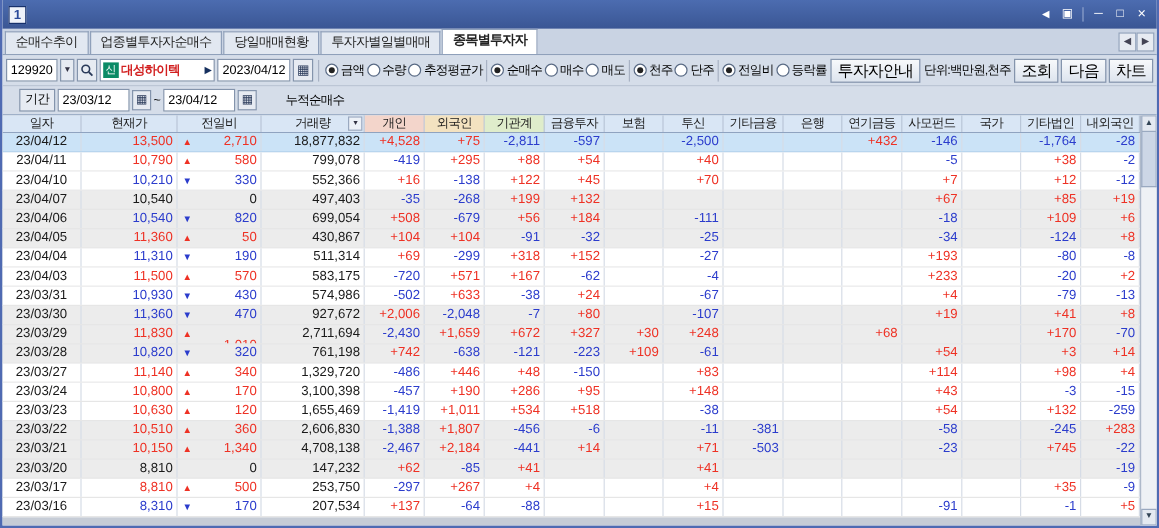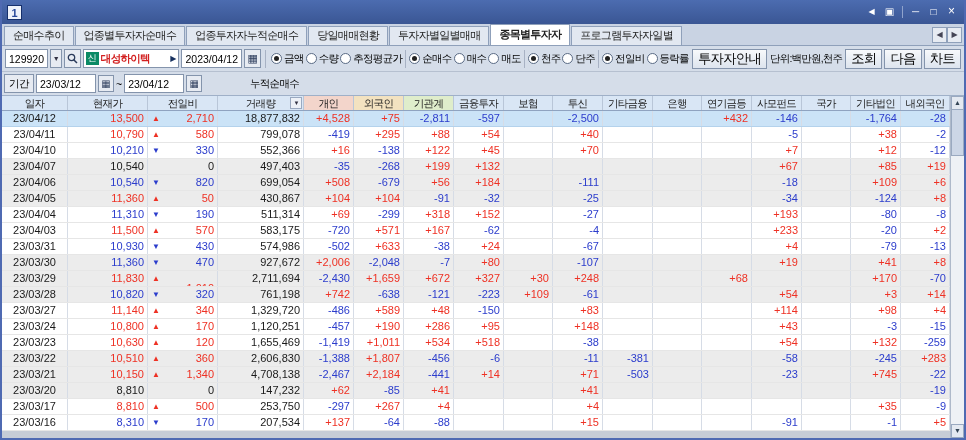--- a/index.html
+++ b/index.html
@@ -31,21 +31,21 @@
 .stock-arrow{color:#16305e;font-size:8px;flex:0 0 auto}
 .date-input{width:70px;padding:0 3px}
 .sep{width:1px;height:18px;background:#a8b2c4;margin:0 2px;flex:0 0 1px}
 .radio{display:flex;align-items:center;gap:2px;margin:0 1px;letter-spacing:-0.7px}
 .rdot{width:11px;height:11px;border-radius:50%;border:1px solid #5a6b85;background:#fff;position:relative;flex:0 0 11px}
 .rdot.on::after{content:"";position:absolute;left:2px;top:2px;width:5px;height:5px;border-radius:50%;background:#222}
 .btn{height:20px;border:1px solid #8494ac;background:linear-gradient(#f7f9fb,#dde4ee);padding:0 5px;line-height:18px;letter-spacing:-0.7px}
 .unit-label{letter-spacing:-0.8px;margin:0 1px}
 
 .period{height:24px;flex:0 0 24px;display:flex;align-items:stretch;background:#d5dde9;border-bottom:1px solid #9fb0c8;font-size:10.5px}
-.period-left{width:302px;flex:0 0 302px;display:flex;align-items:center;gap:2px;padding:0 2px;overflow:hidden}
+.period-left{width:302px;flex:0 0 302px;display:flex;align-items:center;gap:2px;padding:0 14px;overflow:hidden}
 .period-label{border:1px solid #8494ac;background:#e7ebf2;height:19px;line-height:17px;padding:0 4px;letter-spacing:-0.5px}
 .sum-label{margin-left:auto;margin-right:3px;letter-spacing:-0.7px}
 .totals{display:flex;flex:1}
 .total-cell{border-left:1px solid #c0c9d6;background:#f2f4f8;font-size:11px;line-height:22px;text-align:right;padding-right:3px;overflow:hidden}
 .total-spacer{flex:1;background:#d5dde9;border-left:1px solid #c0c9d6}
 
 .content{flex:1;display:flex;background:#c6ccd6;overflow:hidden}
 .grid{width:948px;flex:0 0 948px;display:flex;flex-direction:column}
 .thead{display:flex;height:15px;flex:0 0 15px;background:#d9e6f5;border-bottom:1px solid #8fa3c0;font-size:10.5px}
 .th{border-right:1px solid #b9c6d8;text-align:center;line-height:14px;letter-spacing:-0.7px;overflow:hidden;position:relative;color:#1a1a1a}
@@ -78,25 +78,23 @@
       <div class="win-btn">─</div>
       <div class="win-btn">□</div>
       <div class="win-btn" style="font-size:12px">×</div>
     </div>
   </div>
 
   <div class="tabbar">
     <div style="display:flex;align-items:flex-end">
         <div class="tab">순매수추이</div>
         <div class="tab">업종별투자자순매수</div>
-        <div class="tab">업종투자자누적순매수</div>
         <div class="tab">당일매매현황</div>
         <div class="tab">투자자별일별매매</div>
         <div class="tab active">종목별투자자</div>
-        <div class="tab">프로그램투자자일별</div>
       </div>
     <div class="tab-arrows">
       <div class="tab-arrow">◀</div>
       <div class="tab-arrow">▶</div>
     </div>
   </div>
 
   <div class="toolbar">
     <div class="field code-input">129920</div>
     <div class="combo-btn">▼</div>
@@ -468,41 +466,41 @@
           </div>
           <div class="tr w">
             <div class="td center" style="width: 66px;">23/03/27</div>
             <div class="td" style="width: 80px; color: rgb(238, 49, 36);">11,140</div>
             <div class="td change-cell" style="width: 70px;">
               <span class="arrow" style="color: rgb(238, 49, 36);">▲</span>
               <span style="color: rgb(238, 49, 36);">340</span>
             </div>
             <div class="td" style="width: 86px;">1,329,720</div>
             <div class="td" style="width: 50px; color: rgb(43, 60, 204);">-486</div>
-            <div class="td" style="width: 50px; color: rgb(238, 49, 36);">+589</div>
+            <div class="td" style="width: 50px; color: rgb(238, 49, 36);">+446</div>
             <div class="td" style="width: 50px; color: rgb(238, 49, 36);">+48</div>
             <div class="td" style="width: 50px; color: rgb(43, 60, 204);">-150</div>
             <div class="td" style="width: 49px;"></div>
             <div class="td" style="width: 50px; color: rgb(238, 49, 36);">+83</div>
             <div class="td" style="width: 50px;"></div>
             <div class="td" style="width: 49px;"></div>
             <div class="td" style="width: 50px;"></div>
             <div class="td" style="width: 50px; color: rgb(238, 49, 36);">+114</div>
             <div class="td" style="width: 49px;"></div>
             <div class="td" style="width: 50px; color: rgb(238, 49, 36);">+98</div>
             <div class="td" style="width: 49px; color: rgb(238, 49, 36);">+4</div>
           </div>
           <div class="tr w">
             <div class="td center" style="width: 66px;">23/03/24</div>
             <div class="td" style="width: 80px; color: rgb(238, 49, 36);">10,800</div>
             <div class="td change-cell" style="width: 70px;">
               <span class="arrow" style="color: rgb(238, 49, 36);">▲</span>
               <span style="color: rgb(238, 49, 36);">170</span>
             </div>
-            <div class="td" style="width: 86px;">1,120,251</div>
+            <div class="td" style="width: 86px;">3,100,398</div>
             <div class="td" style="width: 50px; color: rgb(43, 60, 204);">-457</div>
             <div class="td" style="width: 50px; color: rgb(238, 49, 36);">+190</div>
             <div class="td" style="width: 50px; color: rgb(238, 49, 36);">+286</div>
             <div class="td" style="width: 50px; color: rgb(238, 49, 36);">+95</div>
             <div class="td" style="width: 49px;"></div>
             <div class="td" style="width: 50px; color: rgb(238, 49, 36);">+148</div>
             <div class="td" style="width: 50px;"></div>
             <div class="td" style="width: 49px;"></div>
             <div class="td" style="width: 50px;"></div>
             <div class="td" style="width: 50px; color: rgb(238, 49, 36);">+43</div>

